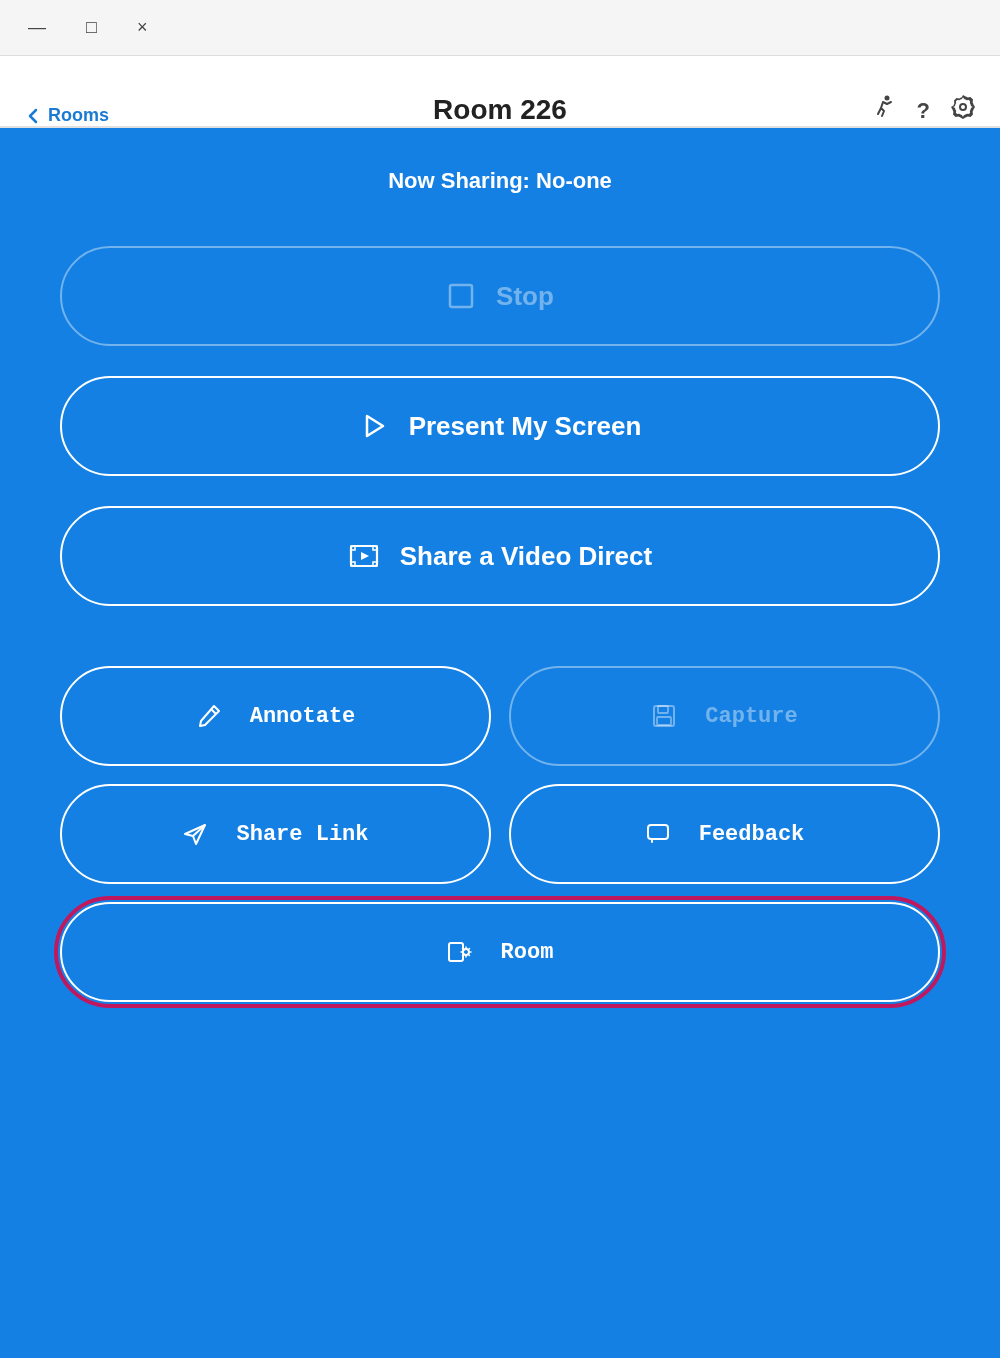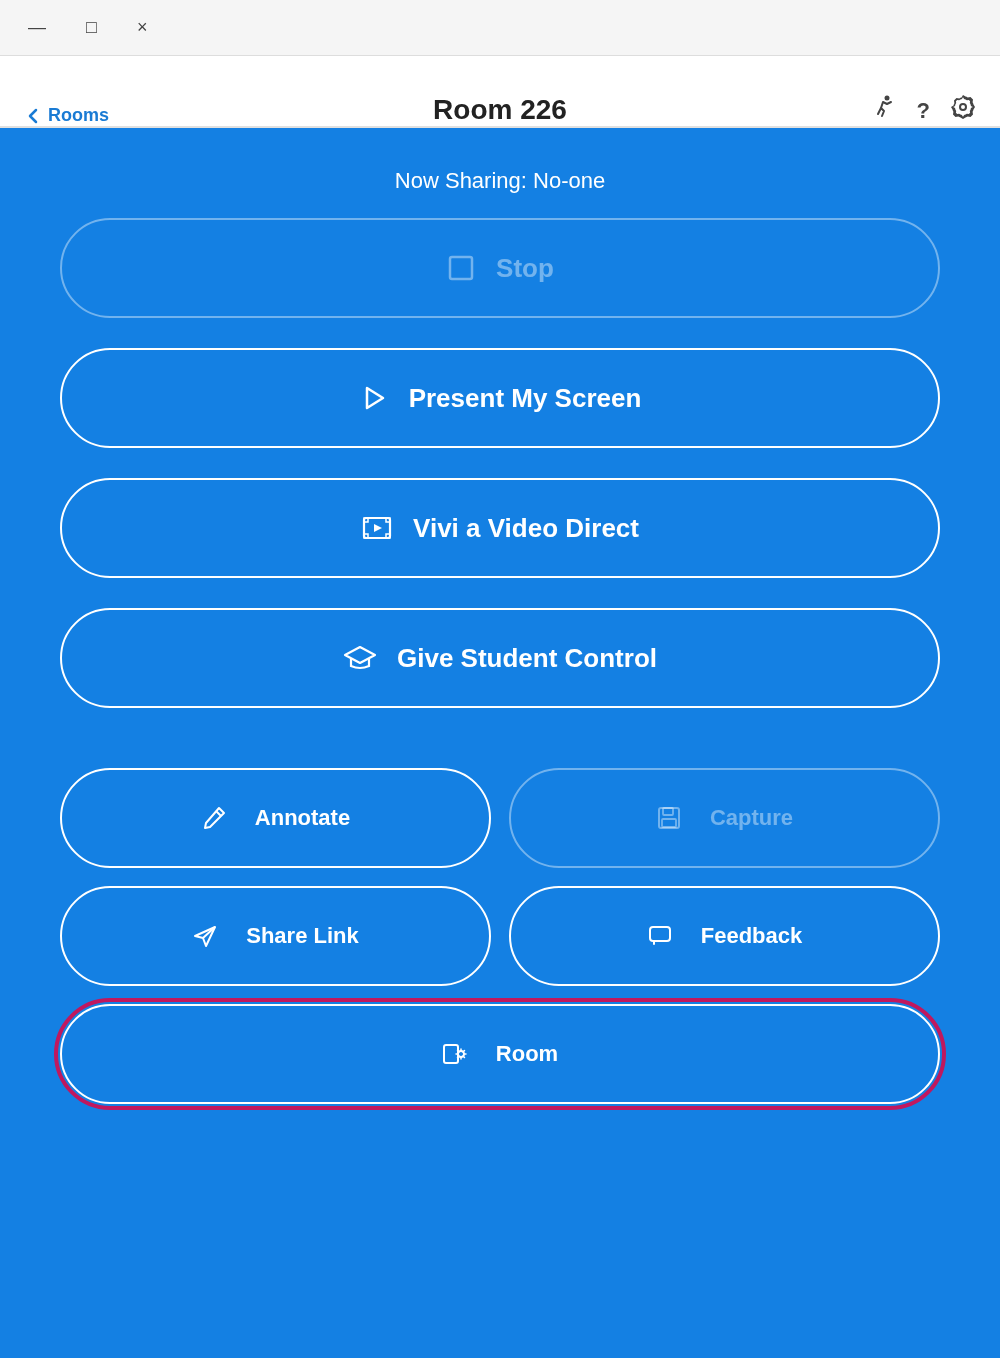--- a/index.html
+++ b/index.html
@@ -98,22 +98,22 @@
       display: flex;
       flex-direction: column;
       align-items: center;
       padding: 40px 60px 50px;
       gap: 0;
     }
 
     .now-sharing {
       color: white;
       font-size: 22px;
-      font-weight: 400;
-      margin-bottom: 24px;
+      font-weight: 700;
+      margin-bottom: 52px;
       text-align: center;
     }
 
     
     .btn-row {
       width: 100%;
       margin-bottom: 30px;
     }
     .btn-full {
       width: 100%;
@@ -165,20 +165,21 @@
       border: 2.5px solid white;
       background: transparent;
       color: white;
       font-size: 22px;
       font-weight: 700;
       display: flex;
       align-items: center;
       justify-content: center;
       gap: 28px;
       cursor: pointer;
+      font-family: Liberation Mono, monospace;
     }
     .btn-half.disabled {
       border-color: rgba(255,255,255,0.4);
       color: rgba(255,255,255,0.4);
       cursor: default;
     }
     .btn-half.selected-room {
       border-color: white;
       color: white;
       outline: 4px solid #c0185e;
@@ -262,35 +263,24 @@
       <span class="btn-icon">
         <svg width="32" height="32" viewBox="0 0 32 32">
           <rect x="3" y="6" width="26" height="20" rx="2" fill="none" stroke="white" stroke-width="2.2"></rect>
           <rect x="3" y="6" width="4" height="4" fill="none" stroke="white" stroke-width="1.5"></rect>
           <rect x="25" y="6" width="4" height="4" fill="none" stroke="white" stroke-width="1.5"></rect>
           <rect x="3" y="22" width="4" height="4" fill="none" stroke="white" stroke-width="1.5"></rect>
           <rect x="25" y="22" width="4" height="4" fill="none" stroke="white" stroke-width="1.5"></rect>
           <path d="M13 12 L21 16 L13 20 Z" fill="white"></path>
         </svg>
       </span>
-      <span>Vivi a Video Direct</span>
-    </button>
-  </div>
-
-  <div class="btn-row">
-    <button class="btn-full active">
-      <span class="btn-icon">
-        <svg width="34" height="30" viewBox="0 0 34 30">
-          <path d="M17 4 L2 12 L17 20 L32 12 Z" fill="none" stroke="white" stroke-width="2.2" stroke-linejoin="round"></path>
-          <path d="M8 16 L8 23 Q17 27 26 23 L26 16" fill="none" stroke="white" stroke-width="2.2" stroke-linecap="round"></path>
-        </svg>
-      </span>
-      <span>Give Student Control</span>
-    </button>
-  </div>
+      <span>Share a Video Direct</span>
+    </button>
+  </div>
+
 
   <div class="section-gap"></div>
 
   <div class="btn-row-half">
     <button class="btn-half">
       <span class="btn-icon">
         <svg width="26" height="26" viewBox="0 0 26 26">
           <path d="M18 3 L23 8 L9 22 L4 23 L5 18 Z" fill="none" stroke="white" stroke-width="2" stroke-linejoin="round"></path>
           <path d="M15 6 L20 11" stroke="white" stroke-width="2"></path>
         </svg>

